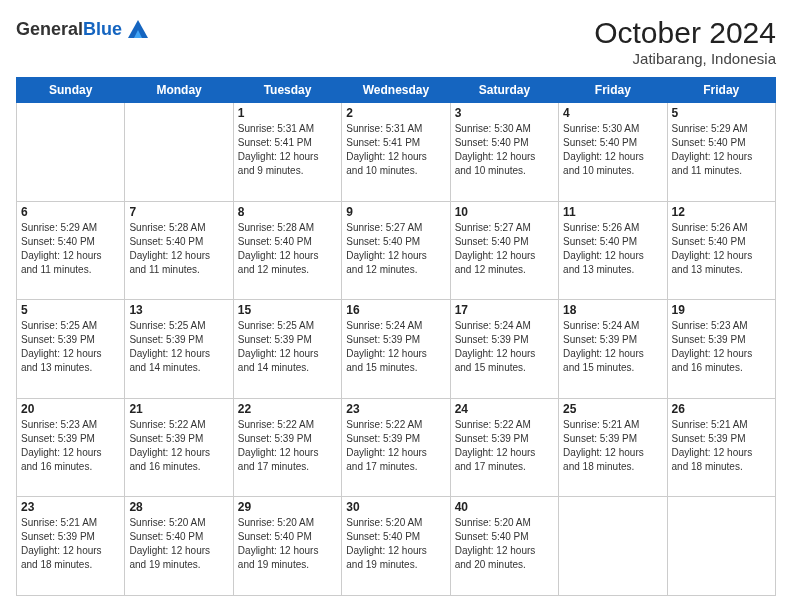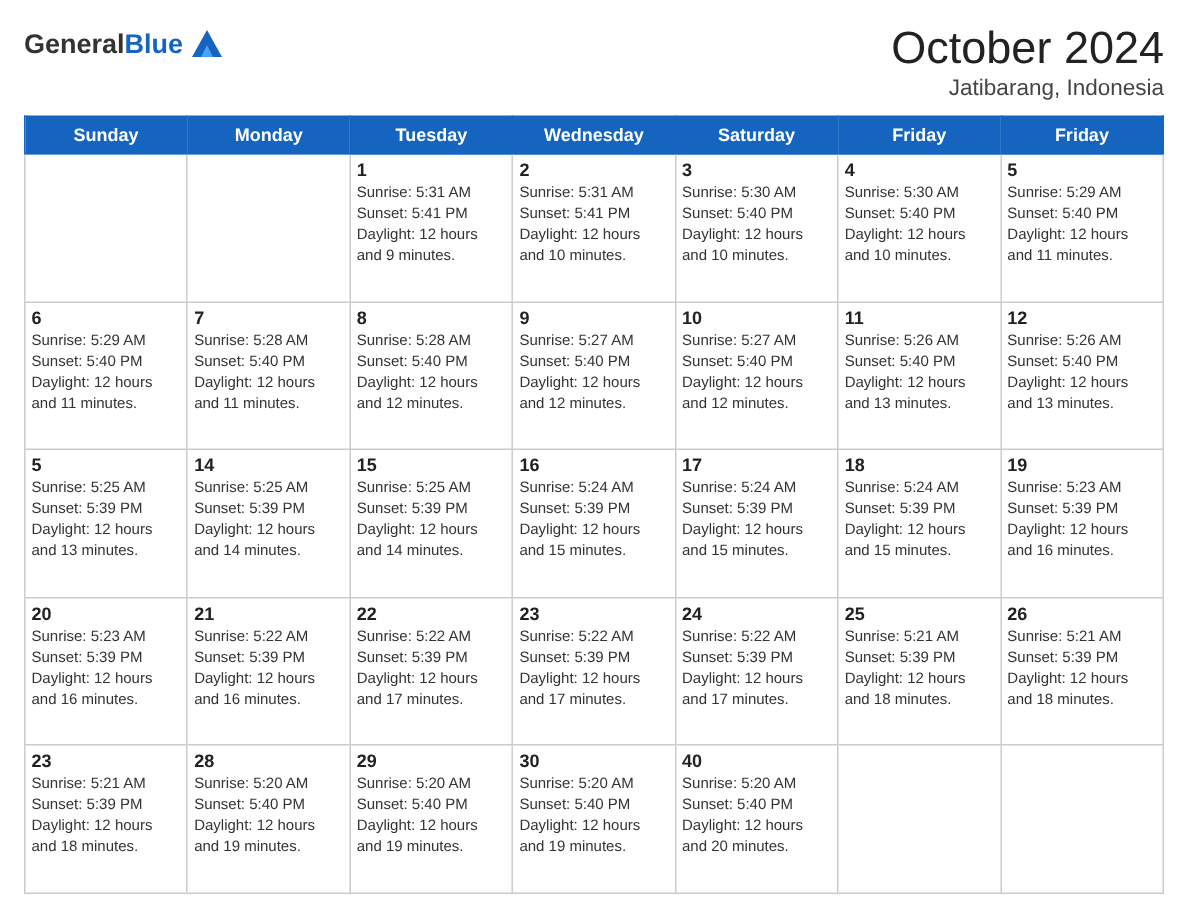--- a/index.html
+++ b/index.html
@@ -205,21 +205,21 @@
           </td>
         </tr>
         <tr>
           <td>
             <span class="day-num">5</span>
             <div class="day-info" style="white-space: pre-line;">Sunrise: 5:25 AM
 Sunset: 5:39 PM
 Daylight: 12 hours and 13 minutes.</div>
           </td>
           <td>
-            <span class="day-num">14</span>
+            <span class="day-num">13</span>
             <div class="day-info" style="white-space: pre-line;">Sunrise: 5:25 AM
 Sunset: 5:39 PM
 Daylight: 12 hours and 14 minutes.</div>
           </td>
           <td>
             <span class="day-num">15</span>
             <div class="day-info" style="white-space: pre-line;">Sunrise: 5:25 AM
 Sunset: 5:39 PM
 Daylight: 12 hours and 14 minutes.</div>
           </td>

